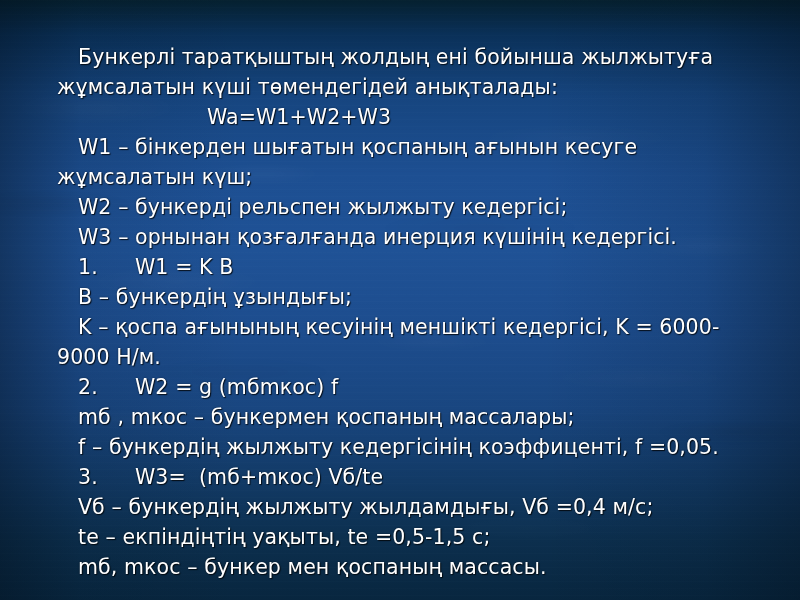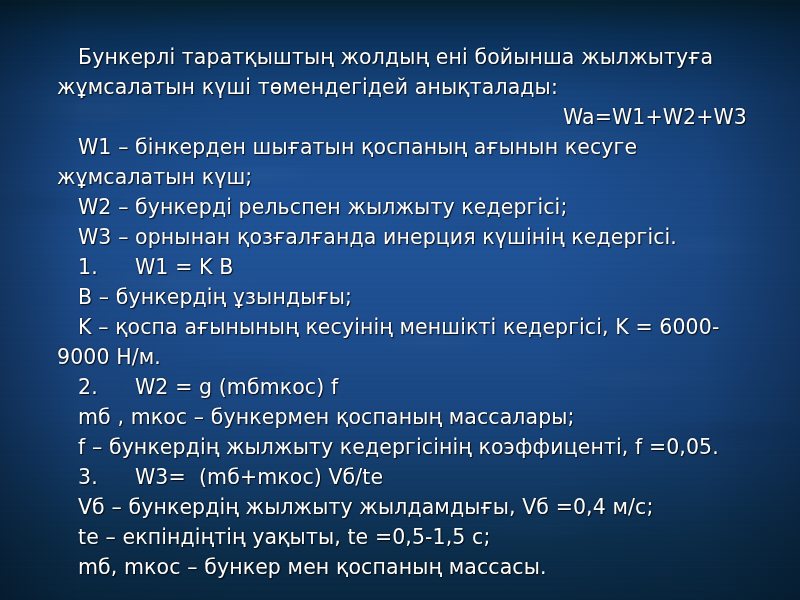--- a/index.html
+++ b/index.html
@@ -93,21 +93,21 @@
     white-space: pre-wrap;
   }
   .line {
     display: block;
     min-height: 30px;
   }
   .indent {
     padding-left: 21px;
   }
   .center-formula {
-    text-align: right;
+    text-align: left;
     padding-left: 150px;
   }
   .tabbed-num {
     display: inline-block;
     width: 57px;
   }
 </style>
 </head>
 <body>
 

